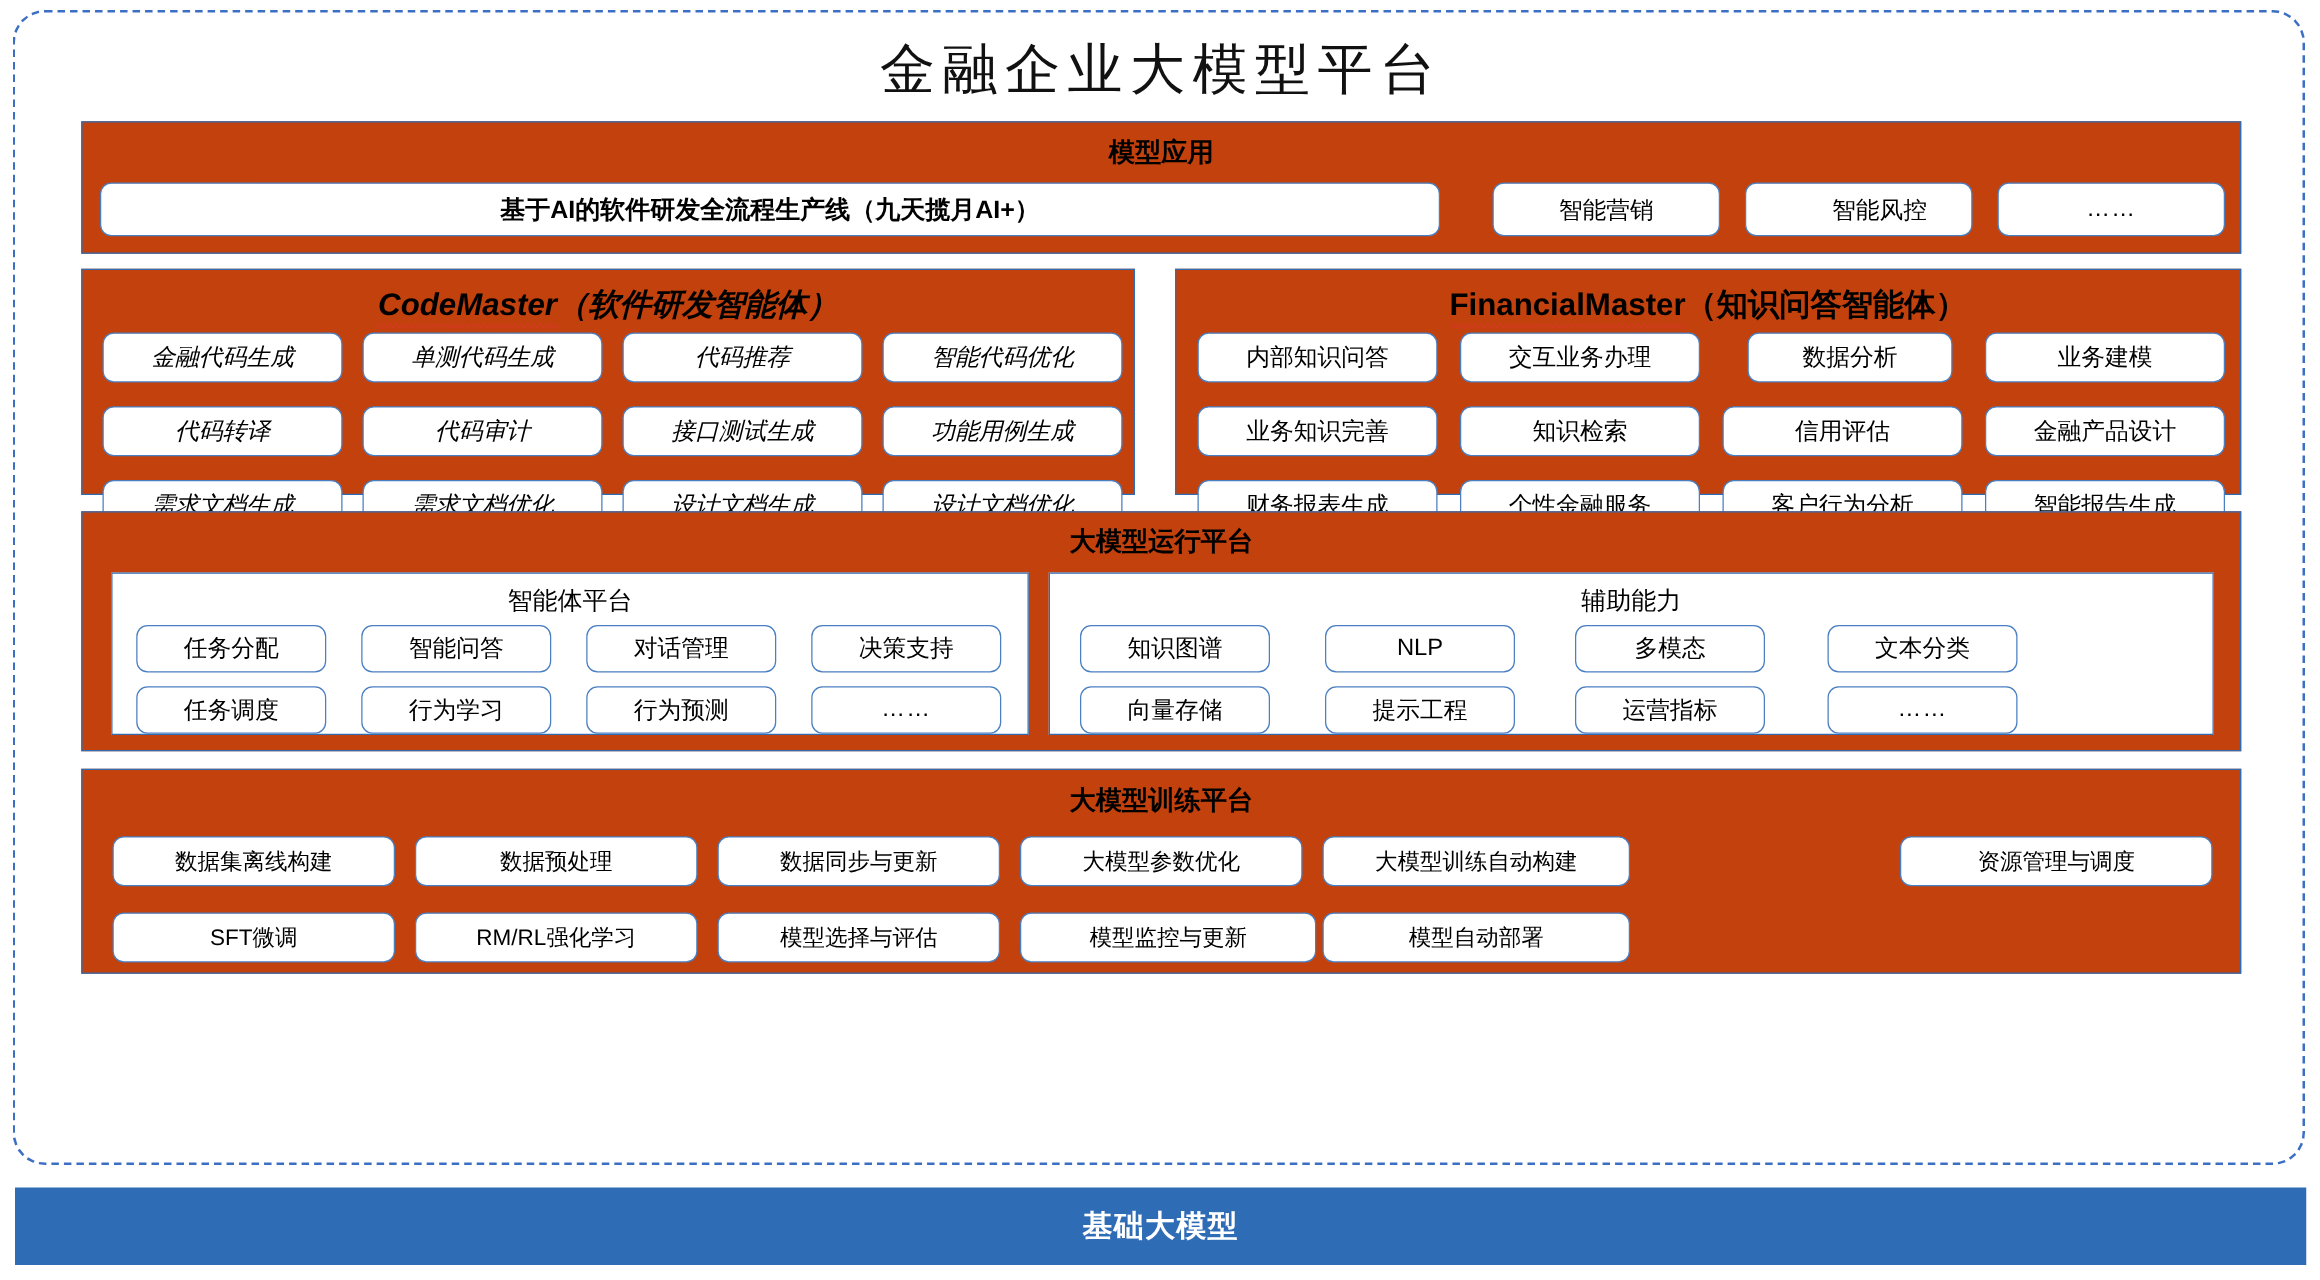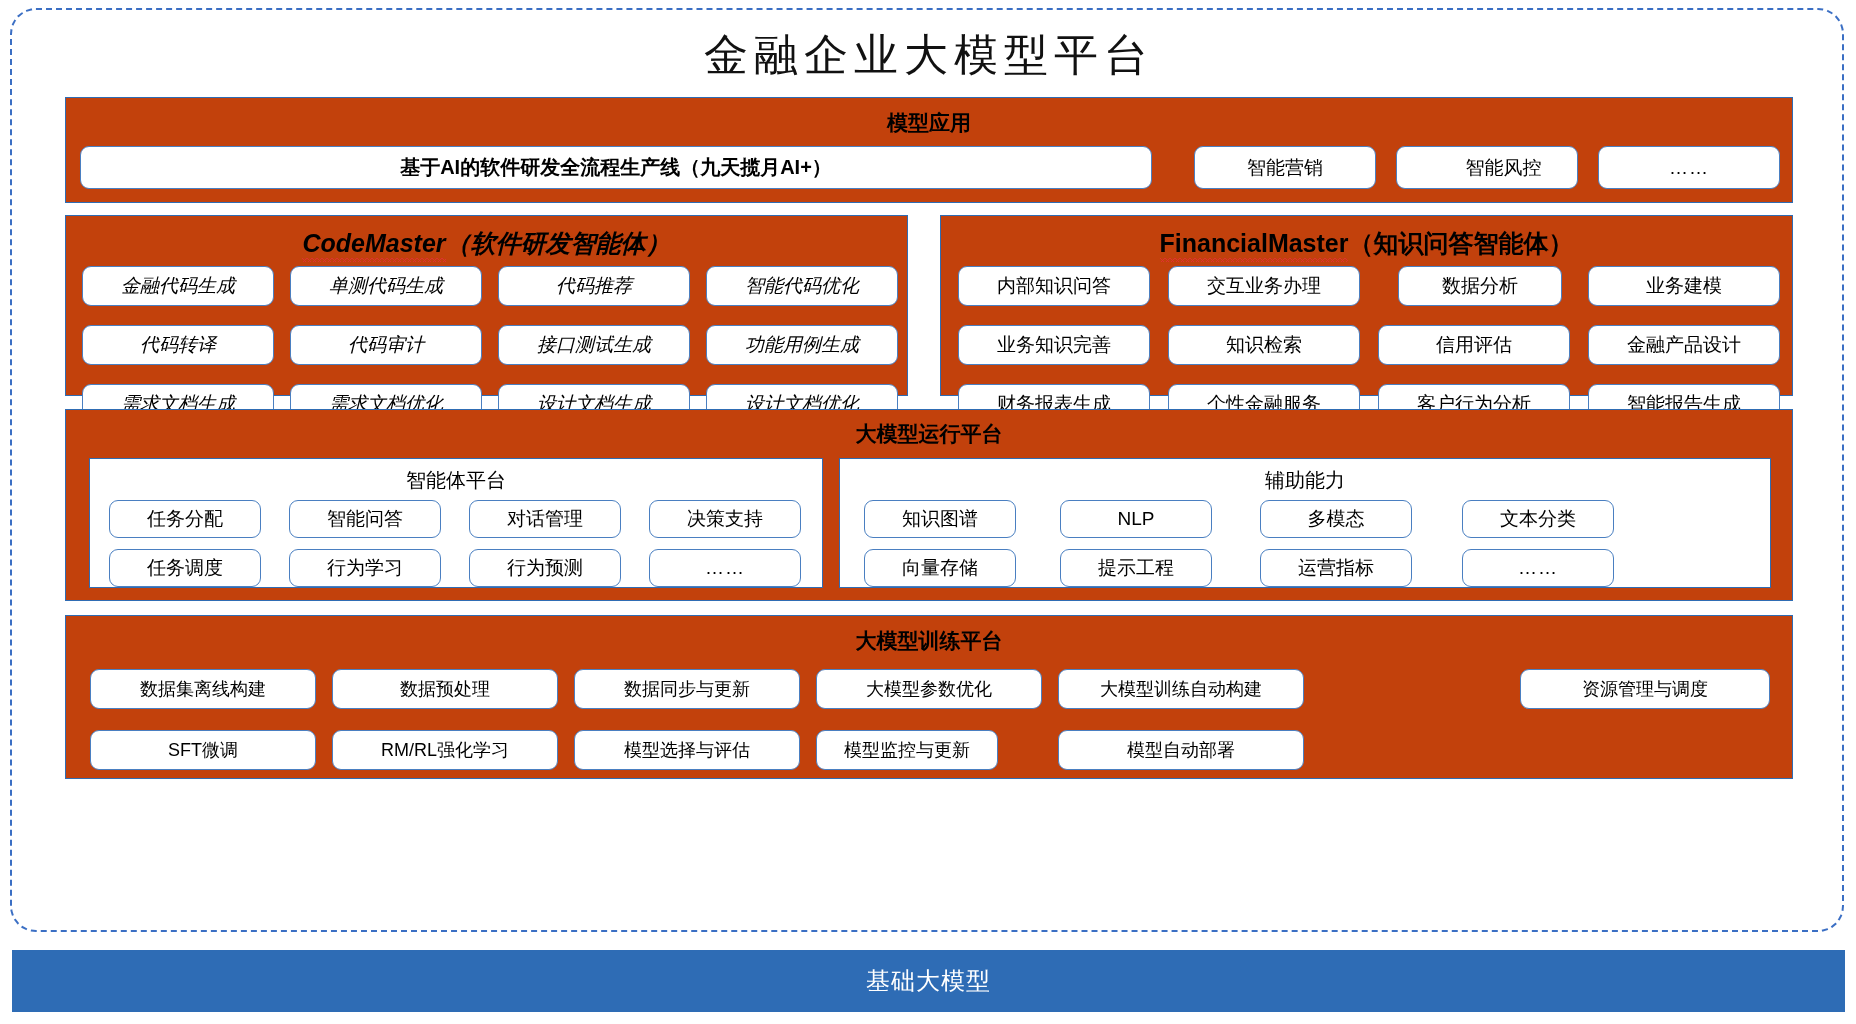--- a/index.html
+++ b/index.html
@@ -138,21 +138,21 @@
     left: 12px;
     top: 950px;
     width: 1833px;
     height: 62px;
     background: #2e6cb5;
     display: flex;
     align-items: center;
     justify-content: center;
     color: #ffffff;
     font-size: 24px;
-    font-weight: normal;
+    font-weight: bold;
     letter-spacing: 1px;
   }
 </style>
 </head>
 <body>
 
 <div class="page">
 
   <div class="outer-frame">
 
@@ -250,21 +250,21 @@
       <div class="pill small" style="left:24px;   top:53px; width:226px; height:40px;">数据集离线构建</div>
       <div class="pill small" style="left:266px;  top:53px; width:226px; height:40px;">数据预处理</div>
       <div class="pill small" style="left:508px;  top:53px; width:226px; height:40px;">数据同步与更新</div>
       <div class="pill small" style="left:750px;  top:53px; width:226px; height:40px;">大模型参数优化</div>
       <div class="pill small" style="left:992px;  top:53px; width:246px; height:40px;">大模型训练自动构建</div>
       <div class="pill small" style="left:1454px; top:53px; width:250px; height:40px;">资源管理与调度</div>
 
       <div class="pill small" style="left:24px;   top:114px; width:226px; height:40px;">SFT微调</div>
       <div class="pill small" style="left:266px;  top:114px; width:226px; height:40px;">RM/RL强化学习</div>
       <div class="pill small" style="left:508px;  top:114px; width:226px; height:40px;">模型选择与评估</div>
-      <div class="pill small" style="left:750px;  top:114px; width:182px; height:40px;">模型监控与更新</div>
+      <div class="pill small" style="left:750px;  top:114px; width:237px; height:40px;">模型监控与更新</div>
       <div class="pill small" style="left:992px;  top:114px; width:246px; height:40px;">模型自动部署</div>
     </div>
 
   </div>
 
   <div class="foundation-bar">
     <span>基础大模型</span>
   </div>
 
 </div>

